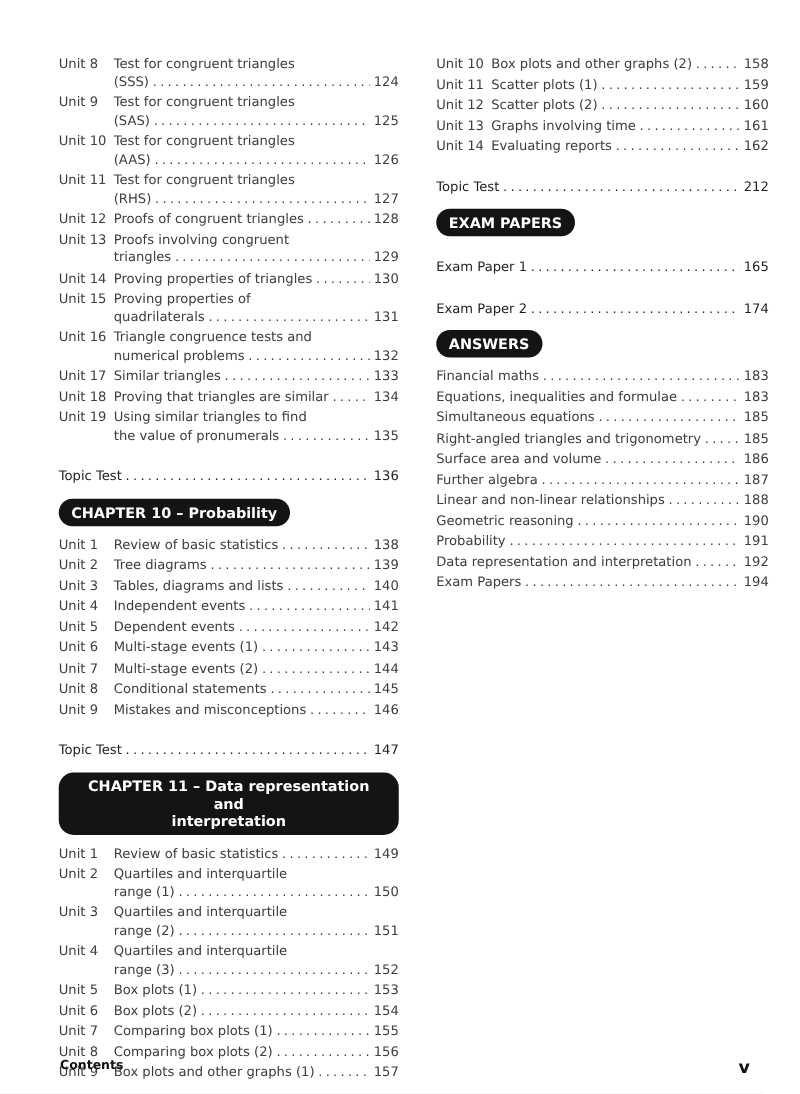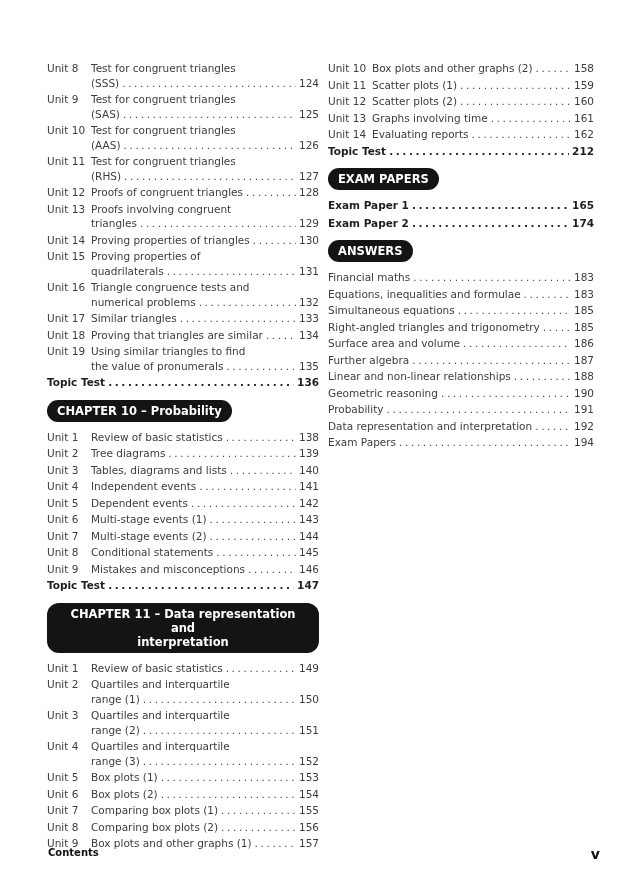--- a/index.html
+++ b/index.html
@@ -6,32 +6,32 @@
   .page {
     position:relative;
     width:640px; height:875px;
     background:var(--bg,#ffffff);
     font-family:"DejaVu Sans", sans-serif;
     color:var(--text,#3d3d3d);
     overflow:hidden;
     margin:0 auto;
   }
   .content {
-    position:absolute; left:47px; top:61px;
-    display:flex; gap:9px;
+    position:absolute; left:47px; top:44px;
+    display:flex; gap:30px;
   }
   .col-left  { width:272px; }
   .col-right { width:266px; }
 
   .row {
     display:flex; align-items:flex-start;
     font-size:10.5px; line-height:14.5px;
     margin-bottom:2px;
   }
-  .row.bold { font-weight:bold; color:var(--boldText,#1f1f1f); margin-top:2px; margin-bottom:3px; }
+  .row.bold { font-weight:normal; color:var(--boldText,#1f1f1f); margin-top:18px; margin-bottom:3px; }
   .unit { flex:0 0 44px; }
   .entry-body { flex:1 1 auto; min-width:0;text-align:center; }
   .line { display:flex; align-items:baseline; }
   .title { white-space:nowrap; }
   .leader {
     flex:1 1 auto; min-width:0;
     overflow:hidden; white-space:nowrap;
     margin:0 3px 0 3px;
   }
   .leader::after {

